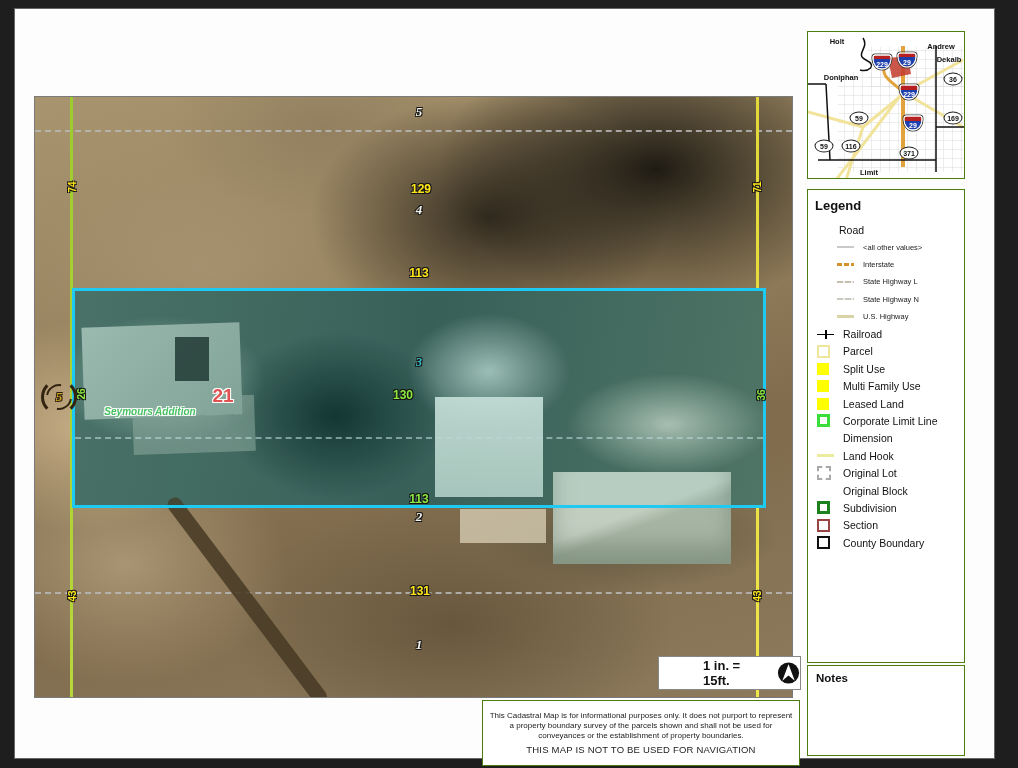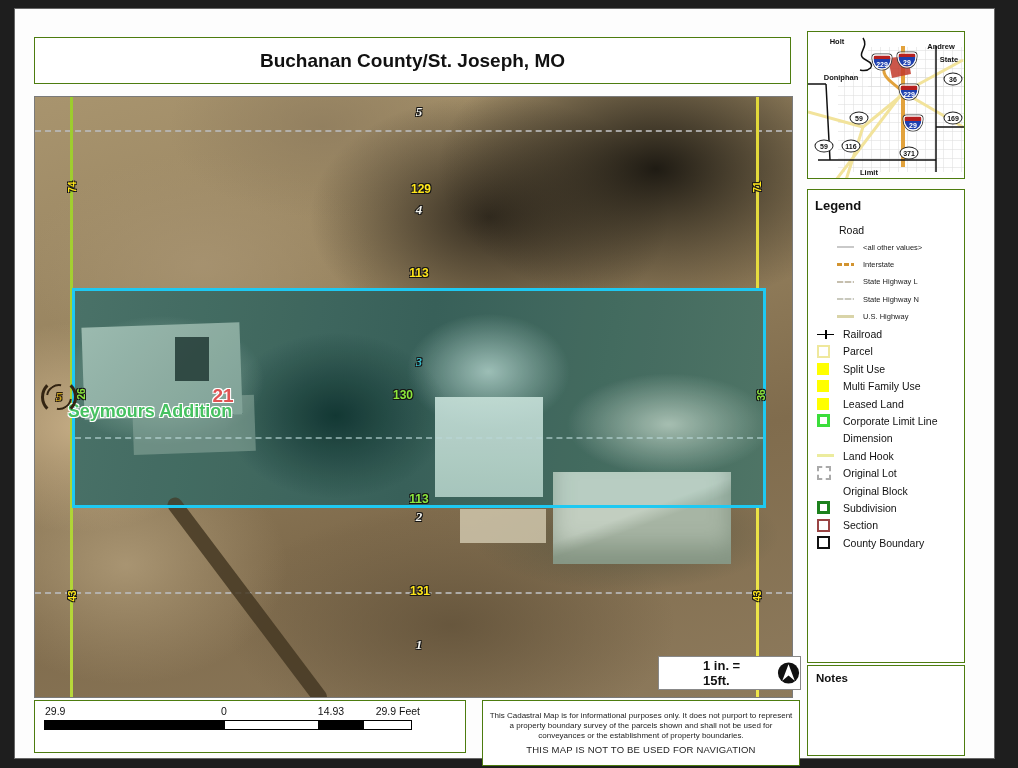--- a/index.html
+++ b/index.html
@@ -43,21 +43,21 @@
   #parcel-rect{position:absolute;left:37px;top:191px;width:694px;height:220px;border:3px solid #1ec9f2;box-sizing:border-box;background:rgba(30,200,240,.06);}
   #parcel-mid-dash{position:absolute;left:40px;top:340px;width:688px;border-top:2px dashed rgba(185,215,215,.6);}
   .map-label{position:absolute;transform:translate(-50%,-50%);font-weight:bold;font-size:12px;white-space:nowrap;
     text-shadow:-1px -1px 0 #151515,1px -1px 0 #151515,-1px 1px 0 #151515,1px 1px 0 #151515;}
   .map-label.rot{transform:translate(-50%,-50%) rotate(-90deg);font-size:10px;}
   .map-label.yellow{color:#ffe61a;}
   .map-label.green{color:#8ce83c;}
   .map-label.teal{color:#35bccb;font-style:italic;font-family:"Liberation Serif",serif;}
   .map-label.white{color:#f4f4ef;font-style:italic;font-family:"Liberation Serif",serif;font-size:13px;}
   .map-label.red{color:#e05252;font-size:19px;text-shadow:-1px -1px 0 #fff,1px -1px 0 #fff,-1px 1px 0 #fff,1px 1px 0 #fff;}
-  .map-label.name{color:#46c161;font-size:18px;text-shadow:-1px -1px 0 #fff,1px -1px 0 #fff,-1px 1px 0 #fff,1px 1px 0 #fff;}
+  .map-label.name{color:#46c161;font-size:10px;font-style:italic;text-shadow:-1px -1px 0 #fff,1px -1px 0 #fff,-1px 1px 0 #fff,1px 1px 0 #fff;}
   #section-marker{position:absolute;left:24px;top:300px;width:36px;height:36px;transform:translate(-50%,-50%);}
   #section-marker .ring{position:absolute;inset:0;border-radius:50%;border:3px solid transparent;border-left-color:#332412;border-right-color:#332412;}
   #section-marker .ring2{inset:5px;border-width:2px;transform:rotate(55deg);}
   #section-marker .num{position:absolute;inset:0;display:flex;align-items:center;justify-content:center;
     font-size:13px;font-weight:bold;color:#caa21a;font-style:italic;font-family:"Liberation Serif",serif;
     text-shadow:-1px -1px 0 #2a1d0c,1px -1px 0 #2a1d0c,-1px 1px 0 #2a1d0c,1px 1px 0 #2a1d0c;}
 
   
   #scale-box{left:643px;top:647px;width:143px;height:34px;display:flex;align-items:center;justify-content:center;gap:9px;border:1px solid #888;}
   #scale-box .txt{font-size:13px;font-weight:bold;color:#111;margin-left:44px;}
@@ -117,23 +117,20 @@
   #disclaimer-box{left:467px;top:691px;width:318px;height:66px;padding:4px 6px;display:flex;flex-direction:column;justify-content:center;gap:3px;}
   #disclaimer-box .body{font-size:8px;line-height:10px;color:#222;text-align:center;}
   #disclaimer-box .warn{font-size:9.5px;color:#222;text-align:center;letter-spacing:.2px;}
 </style>
 </head>
 <body>
 
 <div id="root">
   <div id="sheet">
 
-    <div class="panel" id="title-box">
-      <div class="t">Buchanan County/St. Joseph, MO</div>
-    </div>
 
     <div id="map-box">
       <div id="map-canvas">
         <div class="hline" style="top:33px"></div>
         <div class="hline" style="top:495px"></div>
         <div class="vline" id="vline-left"></div>
         <div class="vline" id="vline-right"></div>
         <div id="parcel-photo"></div>
         <div class="bldg" id="bldg-left"></div>
         <div class="bldg" id="bldg-left-hole"></div>
@@ -202,21 +199,21 @@
           <span class="i-shield" style="left: 101px; top: 60px;">229</span>
           <span class="i-shield" style="left: 105px; top: 91px;">29</span>
           <span class="us-shield" style="left: 145px; top: 47px;">36</span>
           <span class="us-shield" style="left: 51px; top: 86px;">59</span>
           <span class="us-shield" style="left: 145px; top: 86px;">169</span>
           <span class="us-shield" style="left: 16px; top: 114px;">59</span>
           <span class="us-shield" style="left: 43px; top: 114px;">116</span>
           <span class="us-shield" style="left: 101px; top: 121px;">371</span>
           <span class="town" style="left: 29px; top: 9px;">Holt</span>
           <span class="town" style="left: 133px; top: 14px;">Andrew</span>
-          <span class="town" style="left: 141px; top: 27px;">State</span>
+          <span class="town" style="left: 141px; top: 27px;">Dekalb</span>
           <span class="town" style="left: 33px; top: 45px;">Doniphan</span>
           <span class="town" style="left: 61px; top: 140px;">Limit</span>
         </div>
     </div>
 
     <div class="panel" id="legend-box">
       <div id="legend-title">Legend</div>
       <div id="legend-items">
           <div class="lg-row head">
             <span class="lg-label">Road</span>
@@ -329,34 +326,20 @@
             </span>
             <span class="lg-label">County Boundary</span>
           </div>
         </div>
     </div>
 
     <div class="panel" id="notes-box">
       <div class="t">Notes</div>
     </div>
 
-    <div class="panel" id="scalebar-box">
-      <div id="sb-labels">
-        <span id="sb-l1">29.9</span>
-        <span id="sb-l2">0</span>
-        <span id="sb-l3">14.93</span>
-        <span id="sb-l4">29.9 Feet</span>
-      </div>
-      <div id="sb-bar">
-        <div class="seg s1"></div>
-        <div class="seg s2"></div>
-        <div class="seg s3"></div>
-        <div class="seg s4"></div>
-      </div>
-    </div>
 
     <div class="panel" id="disclaimer-box">
       <div class="body">This Cadastral Map is for informational purposes only.  It does not purport to represent a property boundary survey of the parcels shown and shall not be used for conveyances or the establishment of property boundaries.</div>
       <div class="warn">THIS MAP IS NOT TO BE USED FOR NAVIGATION</div>
     </div>
 
   </div>
 </div>
 
 </body></html>

